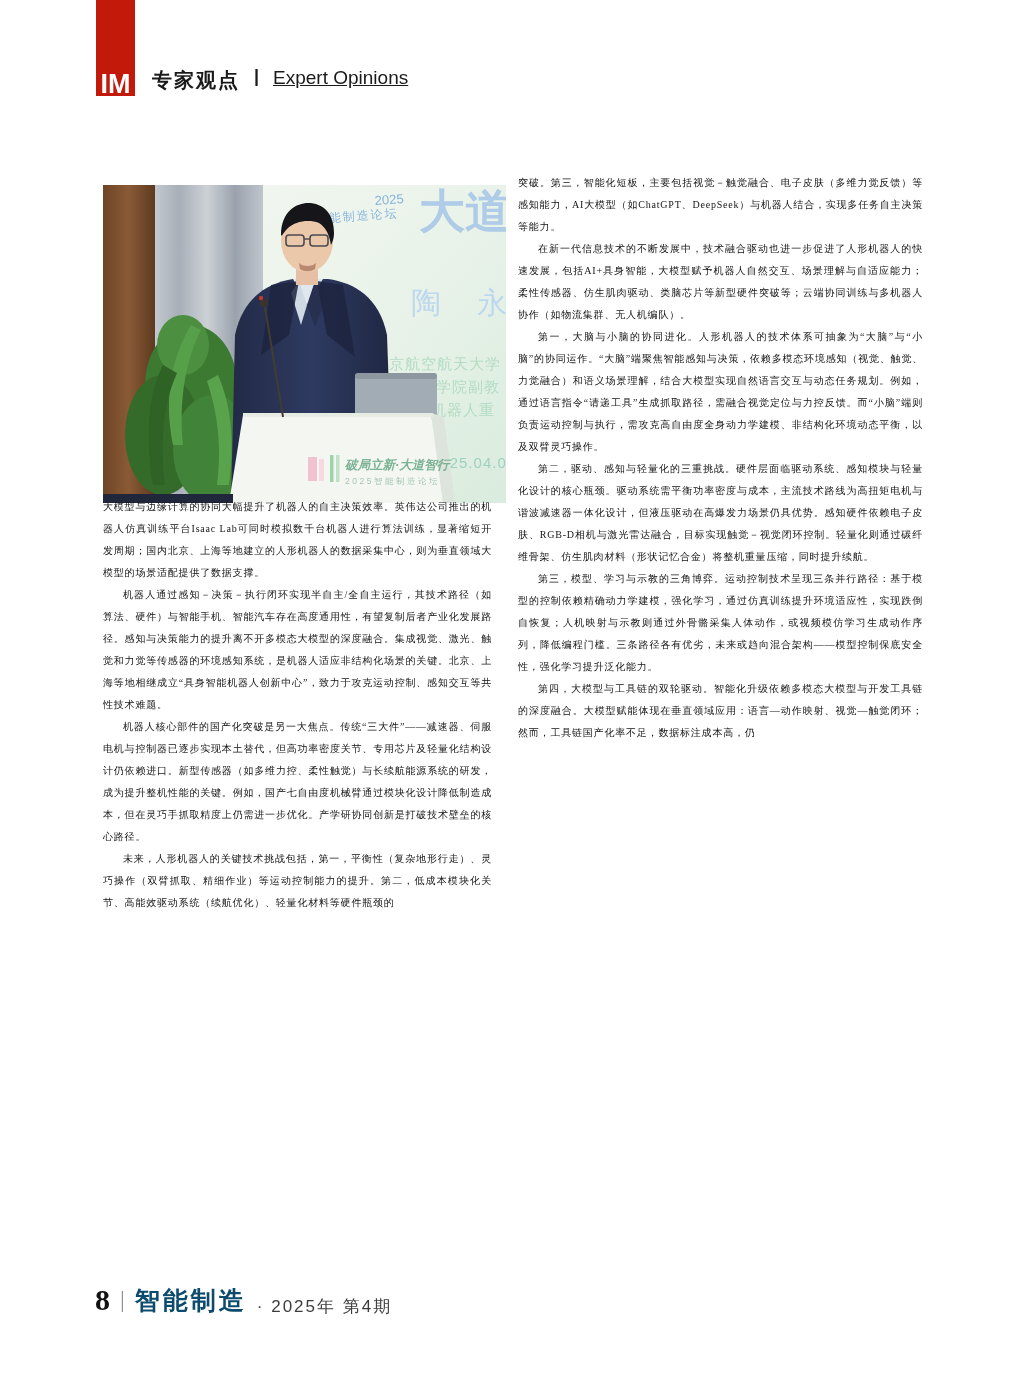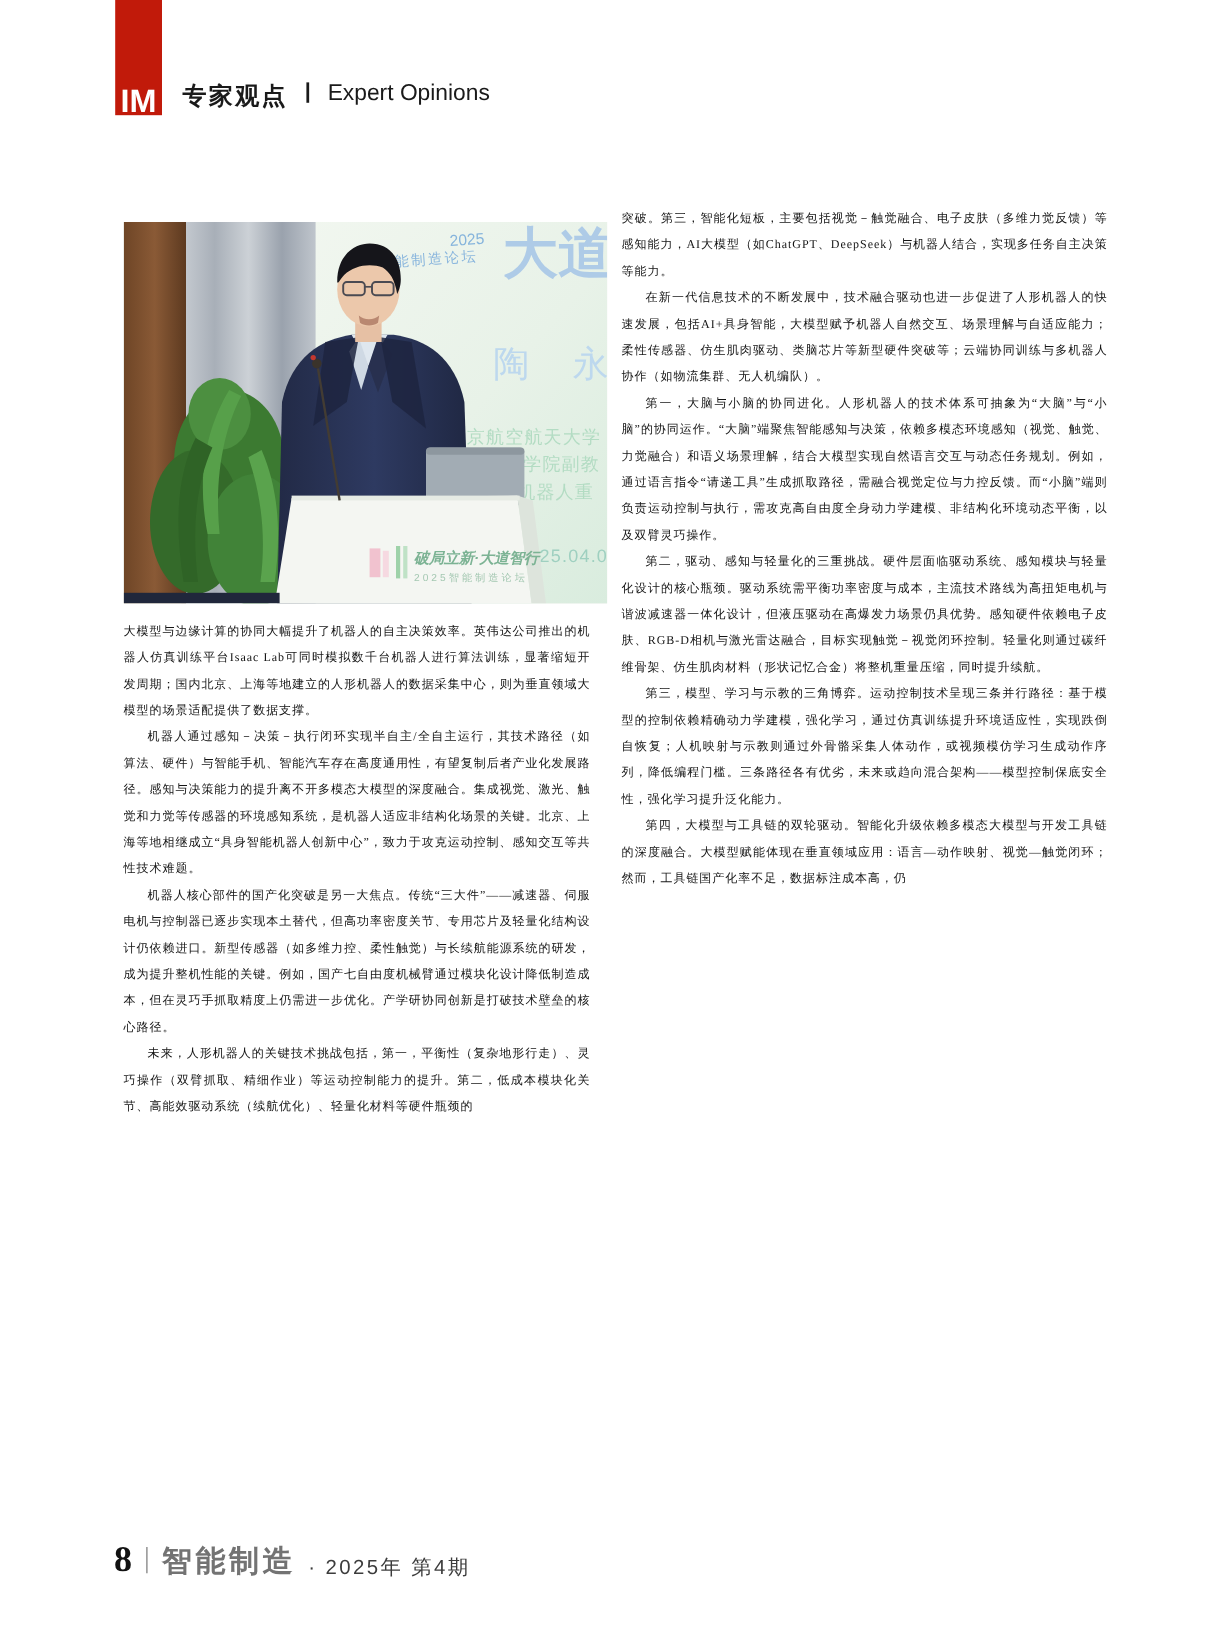--- a/index.html
+++ b/index.html
@@ -8,38 +8,38 @@
 
   
   .red-bar{position:absolute;left:96px;top:0;width:39px;height:96px;background:#c11a0a;}
   .red-bar .im{position:absolute;left:0;bottom:-4px;width:100%;text-align:center;
         font-family:"Liberation Sans","DejaVu Sans",sans-serif;font-weight:bold;
         font-size:27px;color:#ffffff;letter-spacing:0;}
   .header-line{position:absolute;left:152px;top:67px;display:flex;align-items:flex-start;gap:14px;
         font-family:"Liberation Sans","DejaVu Sans",sans-serif;}
   .header-line .cn{font-size:20px;font-weight:bold;color:#1a1a1a;letter-spacing:2px;}
   .header-line .sep{font-size:18px;font-weight:bold;color:#1a1a1a;transform:translateY(-1px);}
-  .header-line .en{font-size:19px;color:#1a1a1a;}
+  .header-line .en{font-size:19px;color:#1a1a1a;text-decoration:underline;}
 
   
   .photo{position:absolute;left:103px;top:185px;width:403px;height:318px;overflow:hidden;background:#e9f1e9;}
   .photo svg{display:block;}
 
   
   .col{position:absolute;font-size:10px;line-height:22px;letter-spacing:0.8px;color:#141414;}
-  .col-left{left:103px;top:516px;width:389px;}
+  .col-left{left:103px;top:496px;width:389px;}
   .col-right{left:518px;top:172px;width:405px;}
   .para{margin:0;text-align:justify;}
   .para.indent{text-indent:2em;}
 
   
   .footer{position:absolute;left:95px;top:1282px;display:flex;align-items:center;gap:10px;}
   .footer .num{font-size:30px;font-weight:600;color:#111;font-family:"Liberation Serif","DejaVu Serif",serif;}
   .footer .fsep{font-size:24px;font-weight:300;color:#8f8f8f;transform:translateY(-1px);}
-  .footer .mag{font-size:25px;font-weight:900;color:#737373;
+  .footer .mag{font-size:25px;font-weight:900;color:#0c4a6e;
         font-family:"Liberation Sans","DejaVu Sans",sans-serif;letter-spacing:3px;}
   .footer .issue{font-size:17px;color:#3c3c3c;font-family:"Liberation Sans","DejaVu Sans",sans-serif;letter-spacing:2px;margin-top:13px;}
 </style>
 </head>
 <body>
 
 <div class="page">
 
   <div class="red-bar">
     <div class="im">IM</div>

